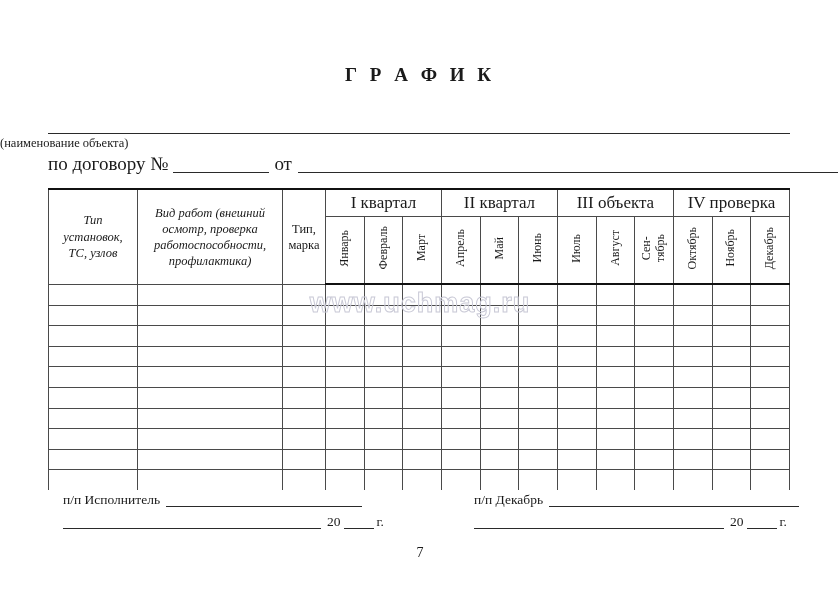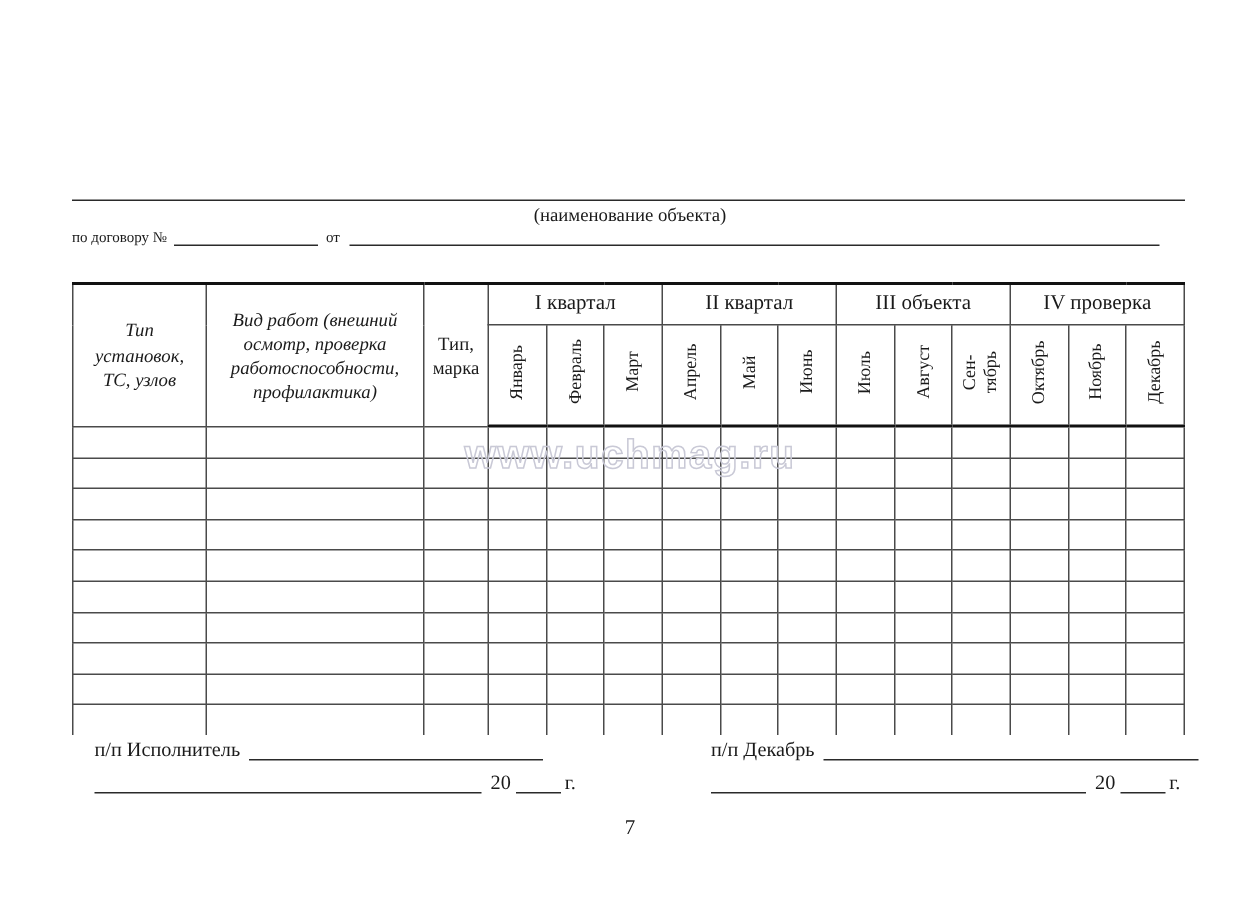--- a/index.html
+++ b/index.html
@@ -53,31 +53,31 @@
   .obj-rule {
     position: absolute;
     left: 48px; top: 133px;
     width: 742px;
     border-bottom: 1.2px solid #2a2a2a;
   }
   .obj-caption {
     position: absolute;
     left: 0; top: 136px;
     width: 840px;
-    text-align: center;
+    text-align: left;
     font-size: 12.5px;
   }
 
   
   .contract {
     position: absolute;
     left: 48px; top: 153px;
     width: 742px;
     height: 20px;
-    font-size: 10px;
+    font-size: 19px;
     white-space: nowrap;
   }
   .contract .lbl { display: inline-block; }
   .contract .blank-no {
     display: inline-block;
     width: 96px;
     border-bottom: 1.2px solid #2a2a2a;
     vertical-align: -3px;
     margin: 0 5px;
   }
@@ -110,21 +110,21 @@
     background: transparent;
   }
   
   table.sched tr.qrow th { border-top: 2.5px solid #111; }
   table.sched tr.qrow th.stub { border-top: 2.5px solid #111; }
   table.sched tr.mrow th { border-bottom: 2.5px solid #111; }
 
   th.stub-type   { width: 88px;  padding: 4px 3px; line-height: 1.3; font-style: italic; }
   th.stub-work   { width: 144px; padding: 4px 5px; line-height: 1.28; font-style: italic; }
   th.stub-mark   { width: 42px;  padding: 4px 2px; line-height: 1.3; }
-  th.q           { height: 26px; font-size: 14px; }
+  th.q           { height: 26px; font-size: 17px; }
   th.m           { width: 39px; height: 66px; }
 
   .vert {
     writing-mode: vertical-rl;
     transform: rotate(180deg);
     white-space: pre-line;
     line-height: 1.15;
     margin: 0 auto;
     font-size: 12px;
     text-align: center;
@@ -186,20 +186,21 @@
     width: 840px;
     text-align: center;
     font-size: 14px;
   }
 </style>
 </head>
 <body>
 
 <div class="page">
 
+  <div class="title-main">Г Р А Ф И К</div>
 
 
   <div class="obj-rule"></div>
   <div class="obj-caption">(наименование объекта)</div>
 
   <div class="contract">
     <span class="lbl">по договору №</span><span class="blank-no"></span><span class="lbl">от</span><span class="blank-from"></span>
   </div>
 
   <div class="tbl-wrap">

